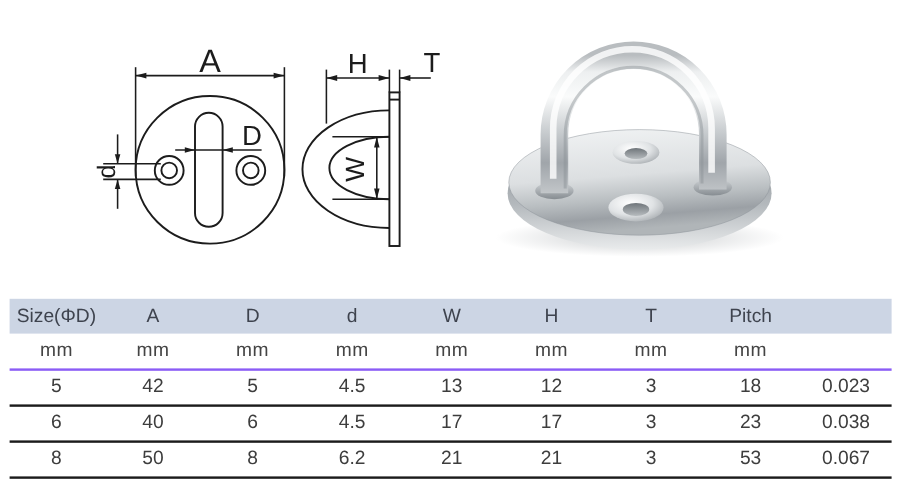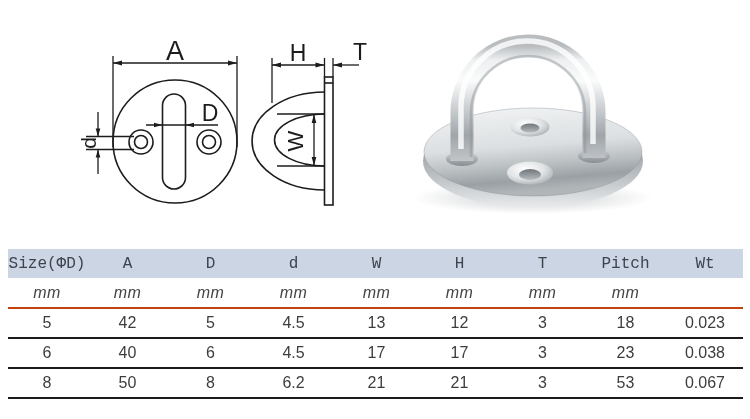--- a/index.html
+++ b/index.html
@@ -5,22 +5,22 @@
   html,body { margin:0; padding:0; background:#ffffff; }
   .page {
     position:relative; width:750px; height:419px; background:#ffffff;
     font-family:"Liberation Sans", sans-serif; overflow:hidden;
   }
   .top-art { position:absolute; left:0; top:0; }
   .top-art text { font-family:"Liberation Sans", sans-serif; fill:#1c1c1c; stroke:none; }
 
   .spec-table { position:absolute; left:8px; top:249px; width:735px; color:#3d3d3d; font-size:16px; }
   .t-row { display:grid; grid-template-columns:78px repeat(7,83px) 1fr; align-items:center; text-align:center; }
-  .t-head { background:#ccd5e4; height:29px; color:#3e434e;font-family:Liberation Mono, monospace; }
-  .t-units { height:29px; border-bottom:2px solid #c2410c; letter-spacing:0.4px; color:#444;font-style:italic; }
+  .t-head { background:#ccd5e4; height:29px; color:#3e434e; }
+  .t-units { height:29px; border-bottom:2px solid #8b5cf6; letter-spacing:0.4px; color:#444; }
   .t-data { height:28px; border-bottom:2px solid #1b1b1b; }
   .t-cell { white-space:nowrap; }
 </style>
 </head>
 <body>
 
 <div class="page">
 
   <svg class="top-art" width="750" height="245" viewBox="0 0 750 245">
     <defs>
@@ -151,21 +151,20 @@
   <div class="spec-table">
     <div class="t-row t-head">
       <div class="t-cell">Size(ΦD)</div>
       <div class="t-cell">A</div>
       <div class="t-cell">D</div>
       <div class="t-cell">d</div>
       <div class="t-cell">W</div>
       <div class="t-cell">H</div>
       <div class="t-cell">T</div>
       <div class="t-cell">Pitch</div>
-      <div class="t-cell">Wt</div>
     </div>
     <div class="t-row t-units">
       <div class="t-cell">mm</div>
       <div class="t-cell">mm</div>
       <div class="t-cell">mm</div>
       <div class="t-cell">mm</div>
       <div class="t-cell">mm</div>
       <div class="t-cell">mm</div>
       <div class="t-cell">mm</div>
       <div class="t-cell">mm</div>

